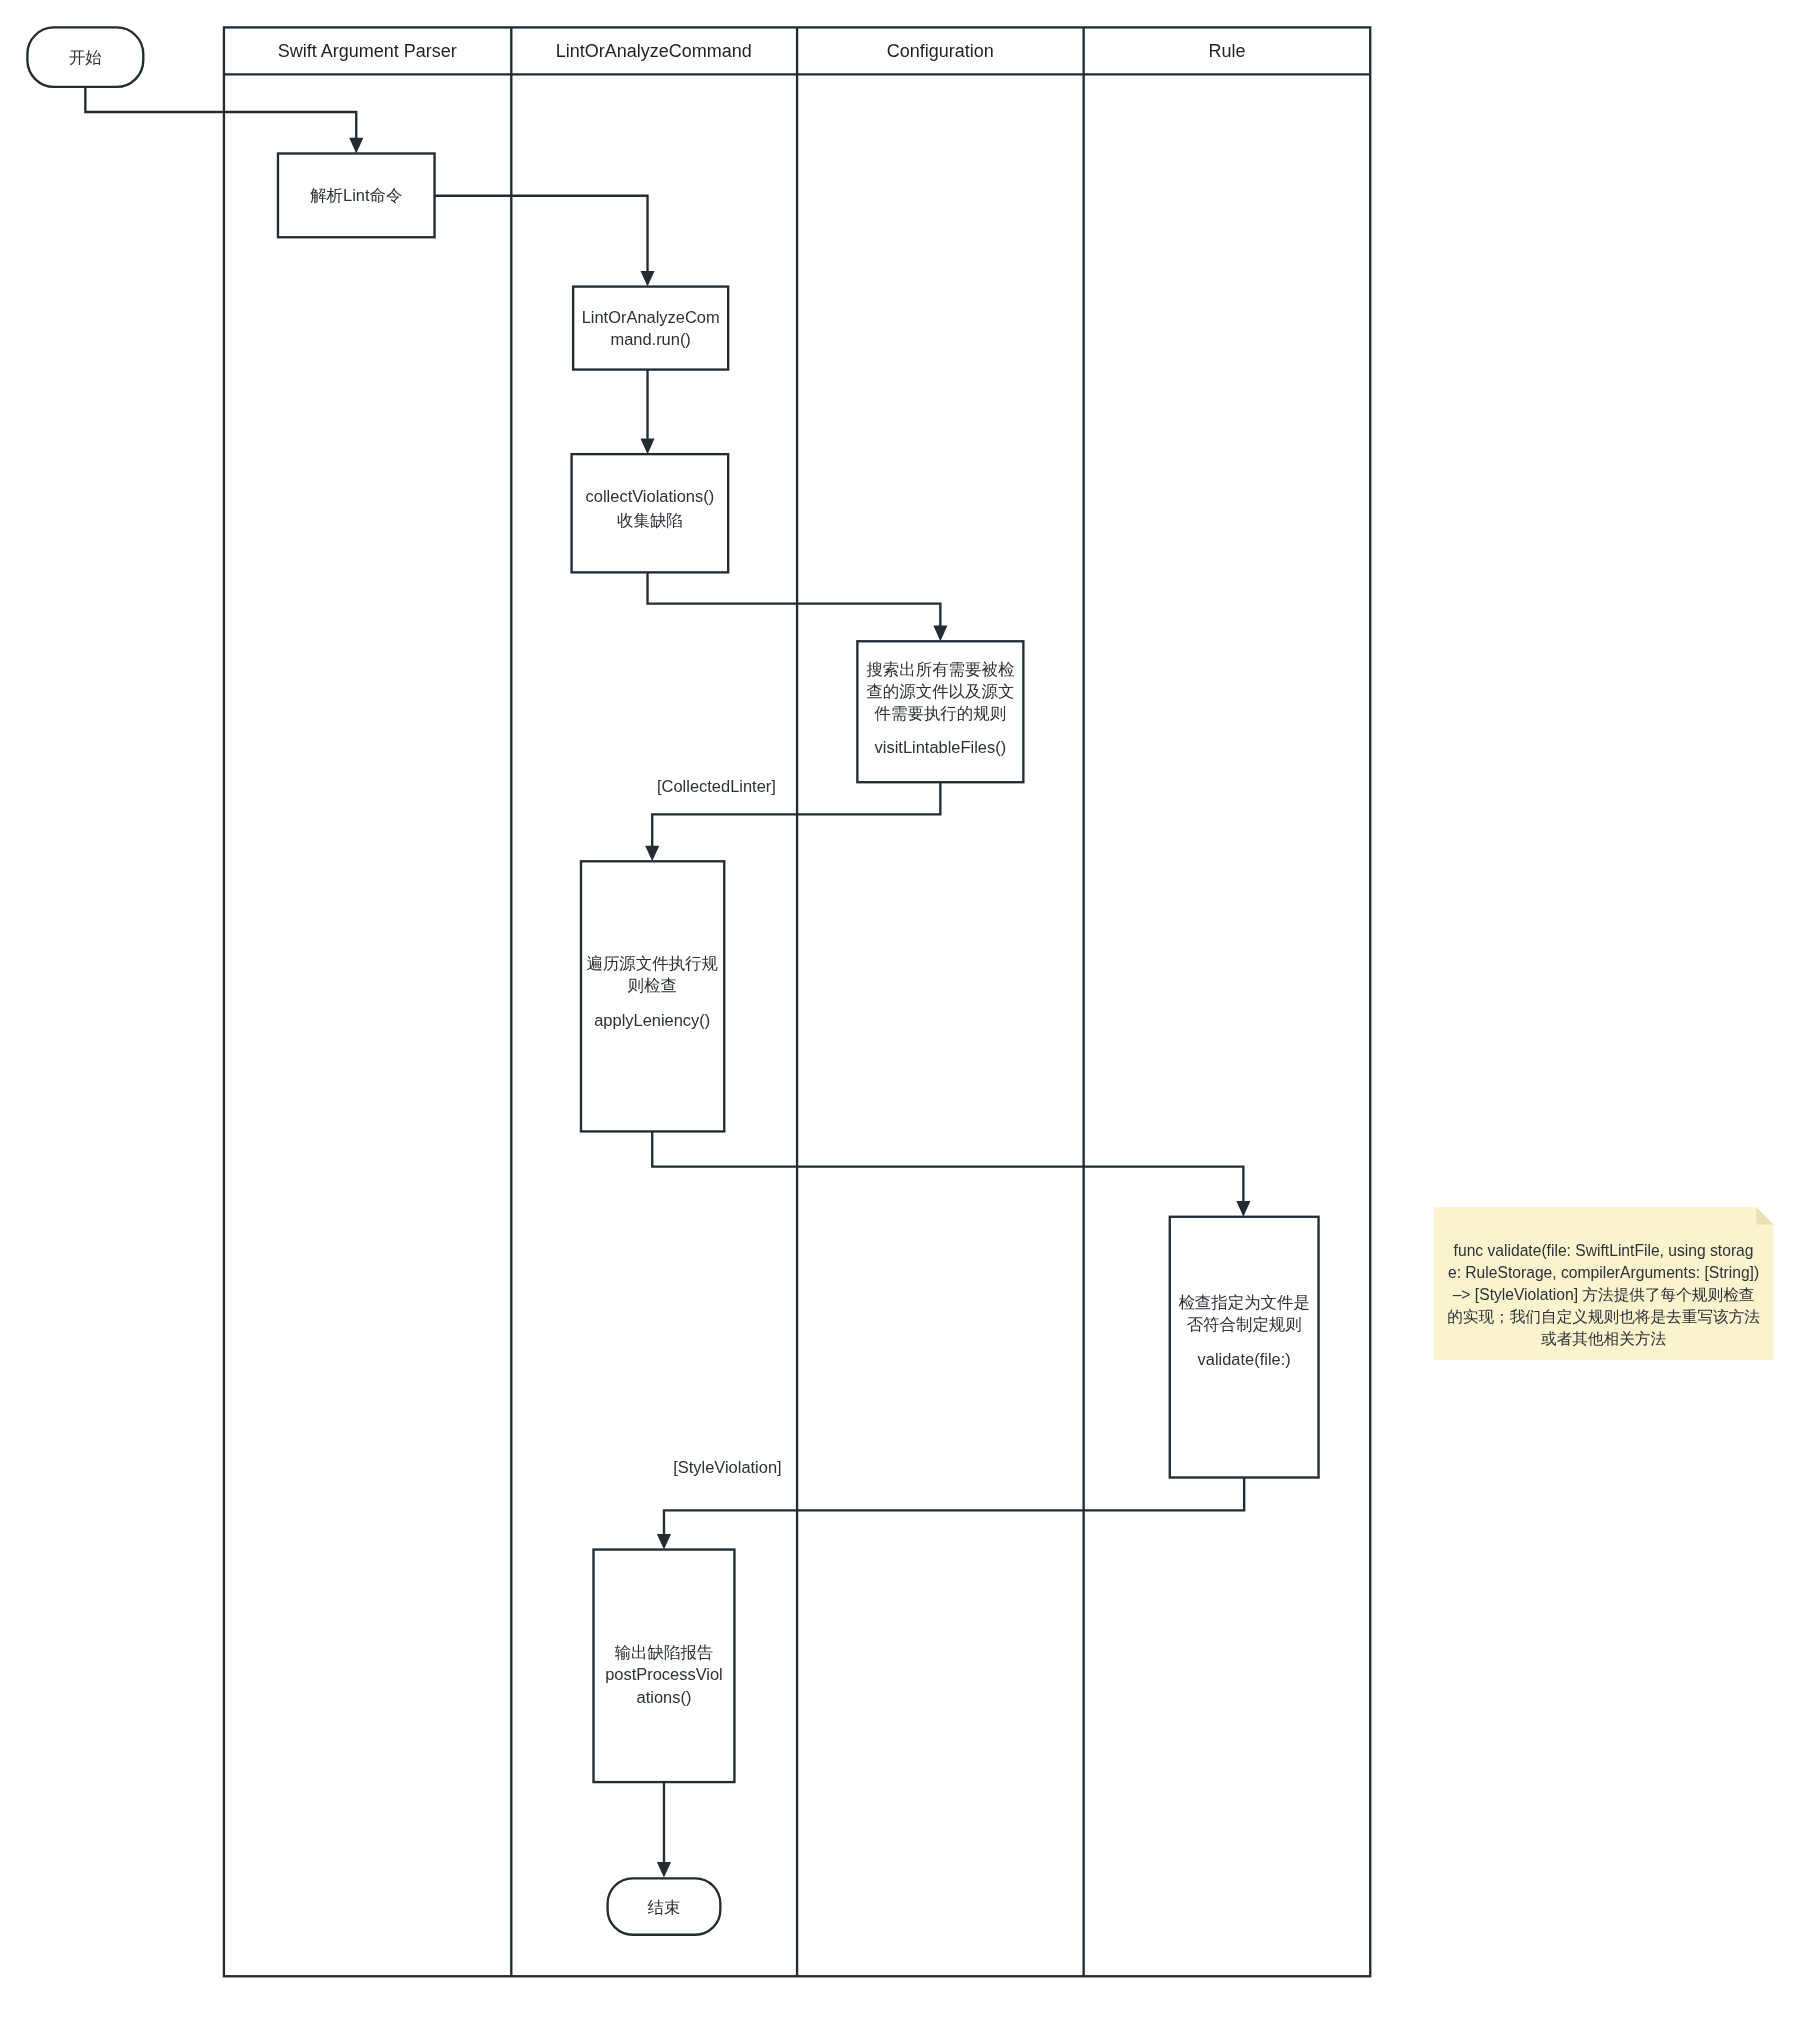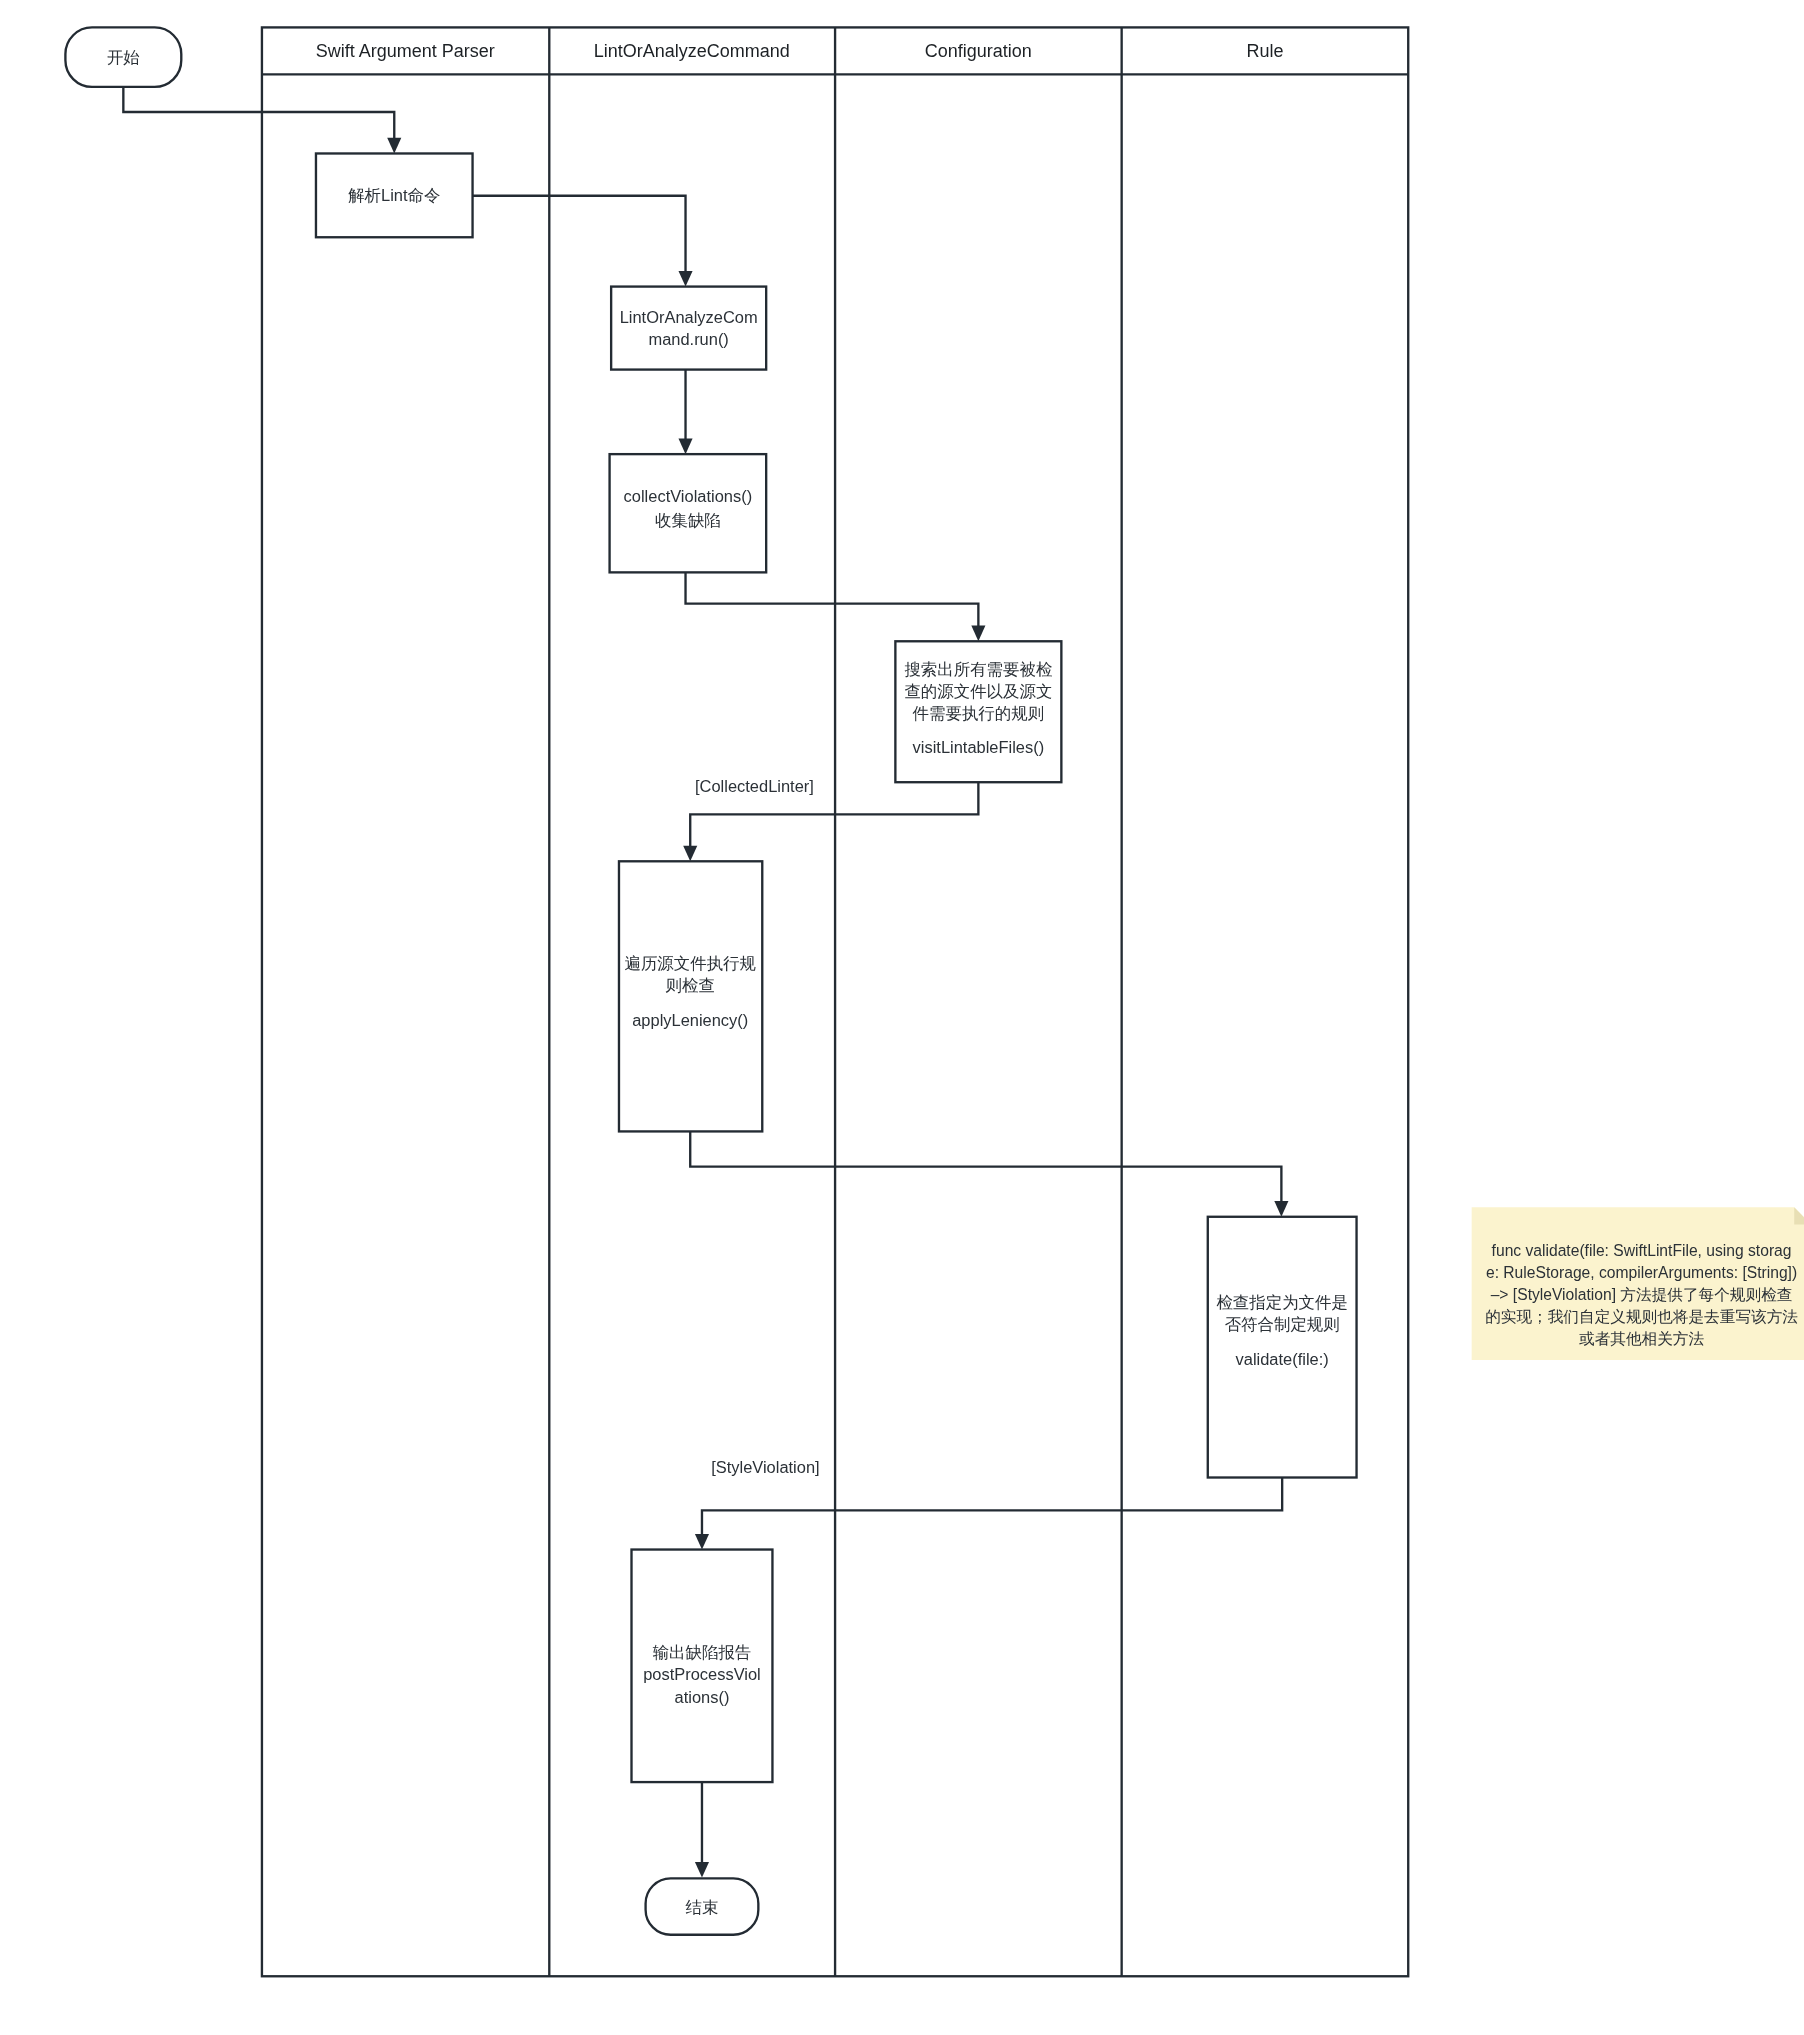--- a/index.html
+++ b/index.html
@@ -12,21 +12,20 @@
     font-family: "Liberation Sans", "DejaVu Sans", sans-serif;
     width: 1804px;
     height: 2035px;
     position: relative;
     overflow: hidden;
   }
   #diagram-root {
     position: relative;
     width: 1588px;
     height: 2035px;
-    margin-left: 38px;
   }
   svg.diagram-canvas {
     position: absolute;
     top: 0;
     left: 0;
     width: 1804px;
     height: 2035px;
     display: block;
   }
   .lane-frame, .node-shape {

